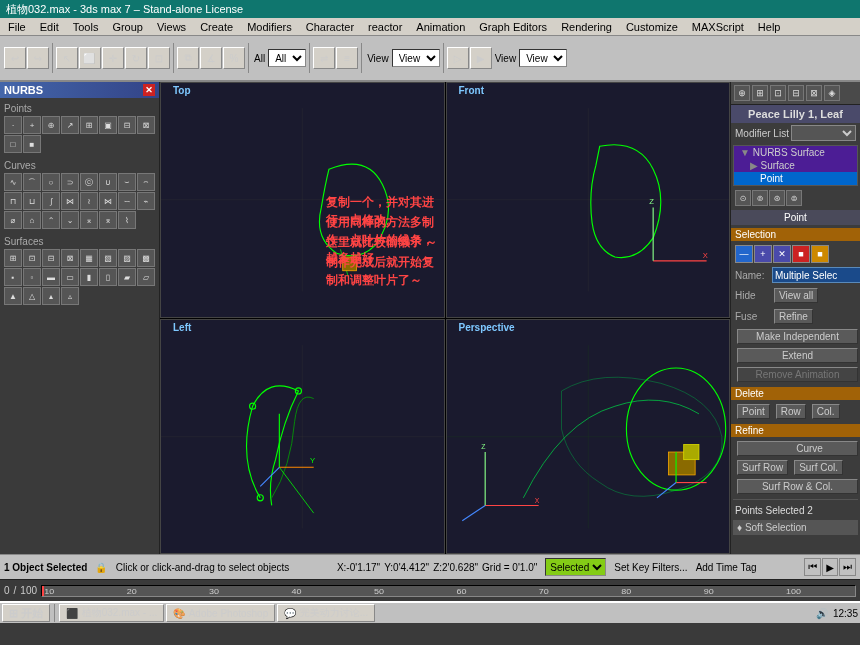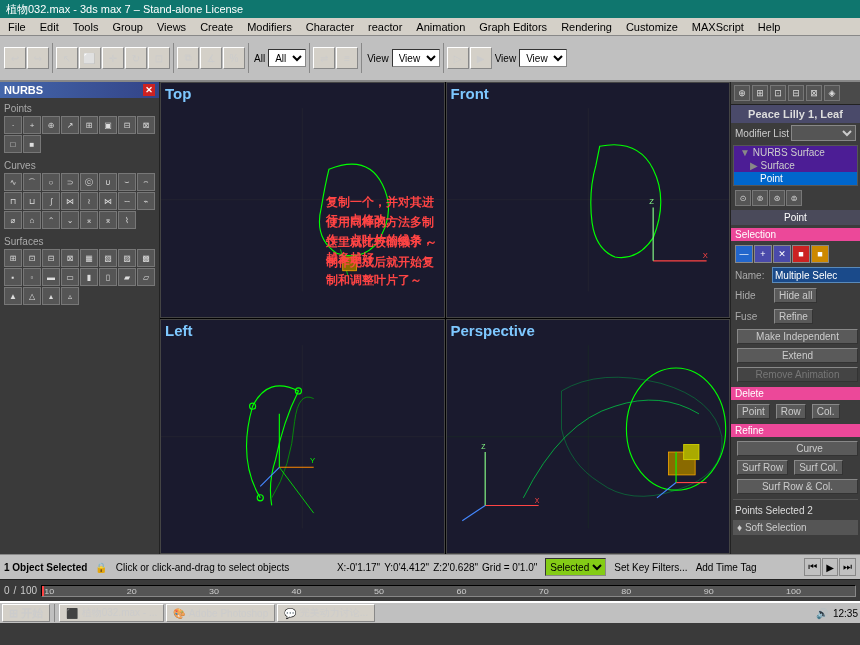--- a/index.html
+++ b/index.html
@@ -122,44 +122,44 @@
     .viewport {
       background: #1a1a2e;
       position: relative;
       overflow: hidden;
       border: 1px solid #444;
     }
     
     .viewport-label {
       position: absolute;
       top: 2px;
-      left: 4px;
+      left: 12px;
       color: #7ec8ff;
-      font-size: 15px;
+      font-size: 10px;
       font-weight: bold;
       z-index: 10;
     }
     
     
     #right-panel {
       width: 130px;
       background: #3c3c3c;
       border-left: 1px solid #222;
       overflow-y: auto;
       overflow-x: hidden;
     }
     
     .right-panel-top {
       background: #4a4a4a;
       padding: 3px;
       border-bottom: 1px solid #222;
     }
     
     .right-section-header {
-      background: #ec4899;
+      background: #a16207;
       color: #fff;
       font-size: 10px;
       padding: 1px 4px;
       margin: 3px 0 2px 0;
     }
     
     .right-tree-item {
       padding: 1px 6px;
       font-size: 10px;
       color: #ccc;
@@ -676,21 +676,21 @@
       <div class="sel-btn" style="background:#cc8800;">■</div>
     </div>
 
     <div class="right-prop-row">
       <span class="right-prop-label">Name:</span>
       <input class="right-prop-input" type="text" value="Multiple Selec" style="">
     </div>
 
     <div class="right-prop-row">
       <span class="right-prop-label">Hide</span>
-      <button class="right-btn">Hide all</button>
+      <button class="right-btn">View all</button>
     </div>
 
     <div class="right-prop-row">
       <span class="right-prop-label">Fuse</span>
       <button class="right-btn">Refine</button>
     </div>
 
     <div style="padding: 1px 4px;">
       <button class="right-btn" style="width:100%;">Make Independent</button>
     </div>

